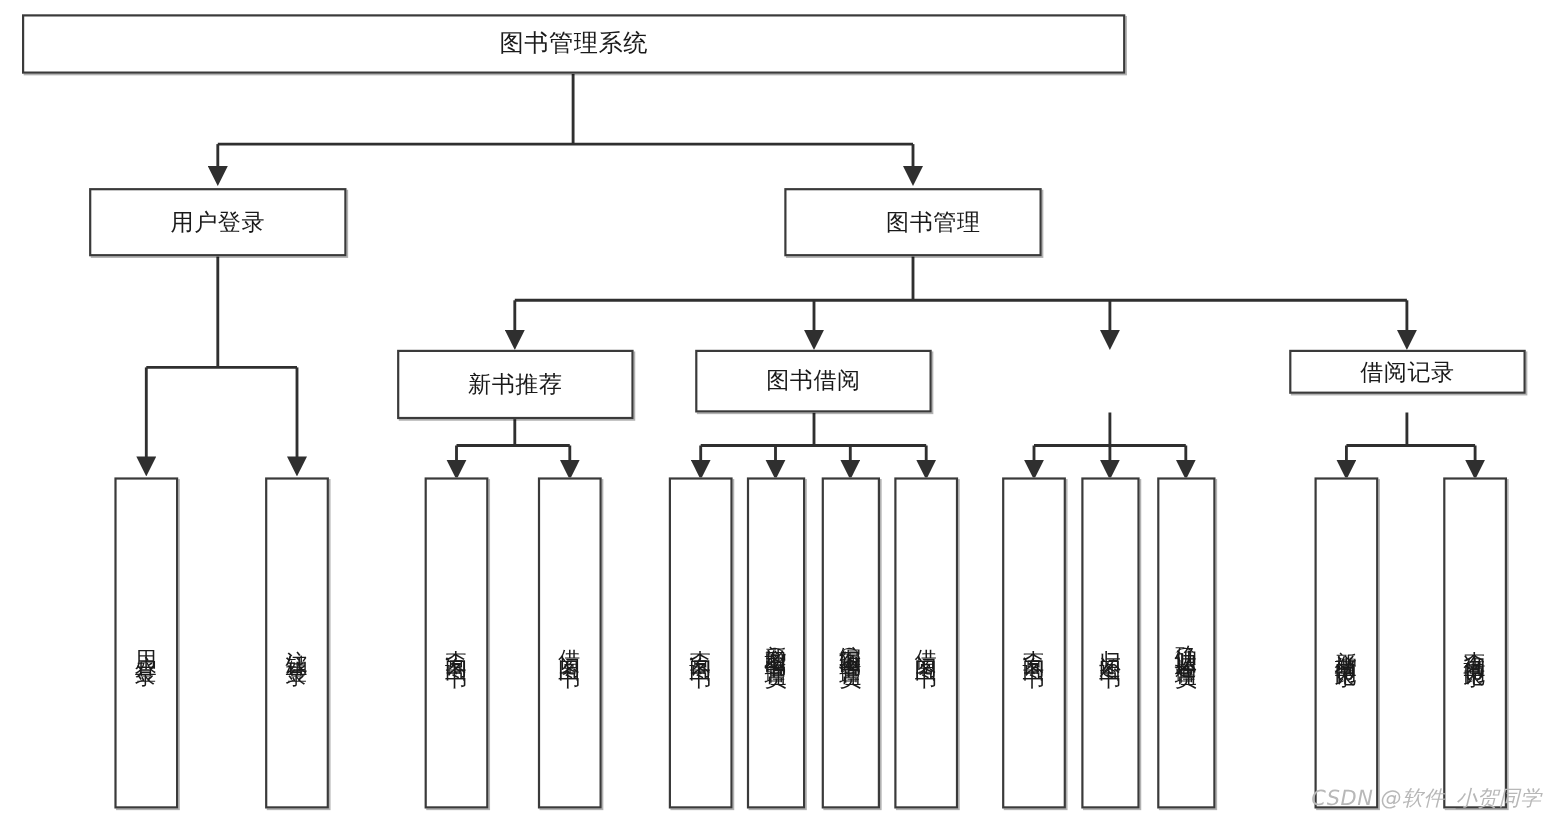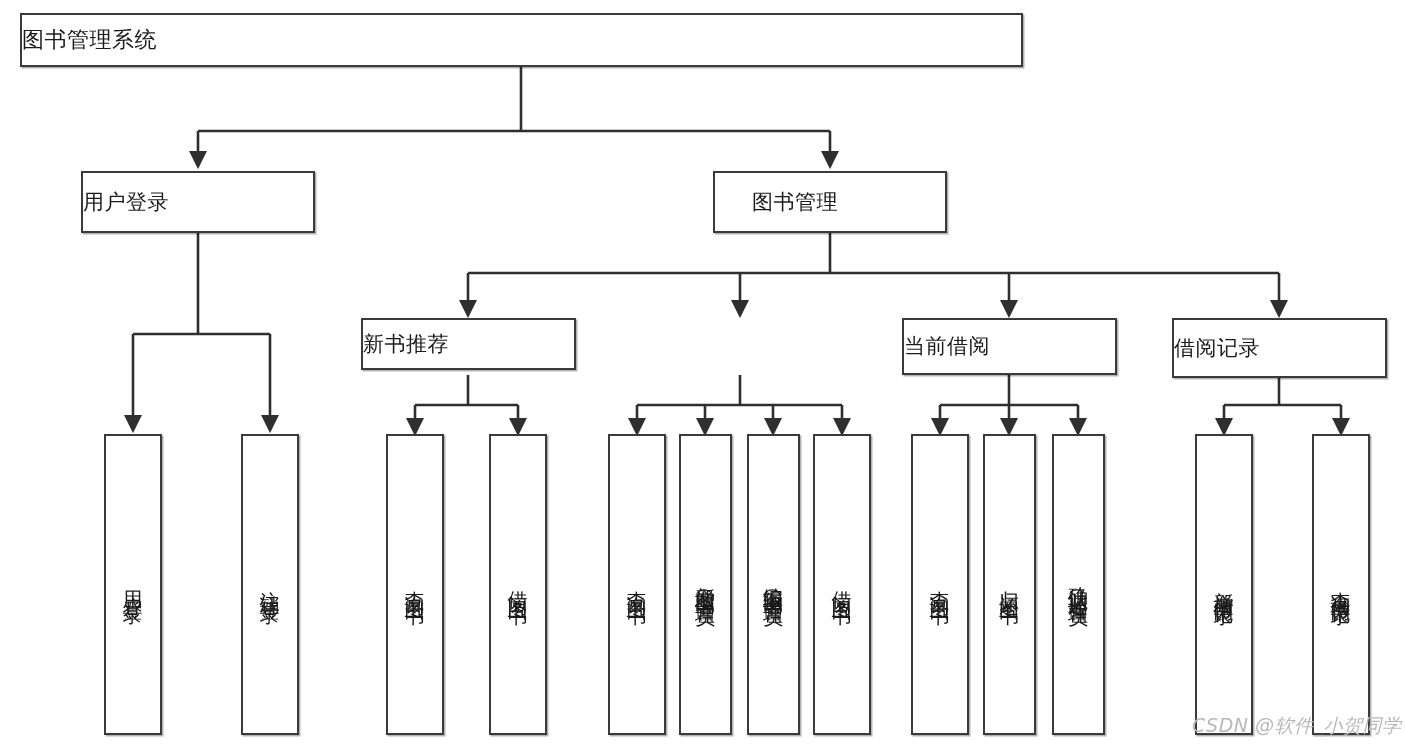--- a/index.html
+++ b/index.html
@@ -26,20 +26,21 @@
     pointer-events: none;
   }
   .node {
     position: absolute;
     box-sizing: border-box;
     background: #ffffff;
     border: 2px solid #3a3a3a;
     box-shadow: 1.5px 1.5px 0 0 rgba(0,0,0,0.30);
     display: flex;
     align-items: center;
+    justify-content: center;
     color: #1a1a1a;
   }
   .node .lbl {
     display: block;
     text-align: center;
     line-height: 1.18;
     white-space: nowrap;
   }
   
   .node.h .lbl {
@@ -134,27 +135,27 @@
     <span class="lbl">图书管理系统</span>
   </div>
 
   <div class="node h" style="left:81px; top:171px; width:234px; height:62px;">
     <span class="lbl">用户登录</span>
   </div>
   <div class="node h" style="left:713px; top:171px; width:234px; height:62px;padding-left:37px;">
     <span class="lbl">图书管理</span>
   </div>
 
-  <div class="node h" style="left:361px; top:318px; width:215px; height:52px;">
+  <div class="node h" style="left:361px; top:318px; width:215px; height:63px;">
     <span class="lbl">新书推荐</span>
   </div>
-  <div class="node h" style="left:902px; top:318px; width:215px; height:57px;">
-    <span class="lbl">当前借阅</span>
-  </div>
-  <div class="node h" style="left:1172px; top:318px; width:215px; height:60px;">
+  <div class="node h" style="left:632px; top:318px; width:215px; height:57px;">
+    <span class="lbl">图书借阅</span>
+  </div>
+  <div class="node h" style="left:1172px; top:318px; width:215px; height:40px;">
     <span class="lbl">借阅记录</span>
   </div>
 
   <div class="node v" style="left:104px; top:434px; width:58px; height:301px;">
     <span class="lbl">用户登录</span>
   </div>
   <div class="node v" style="left:241px; top:434px; width:58px; height:301px;">
     <span class="lbl">注销登录</span>
   </div>
 

